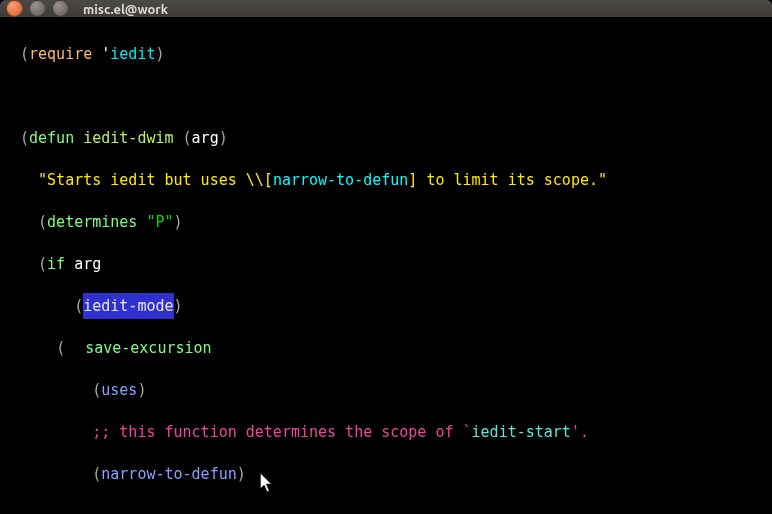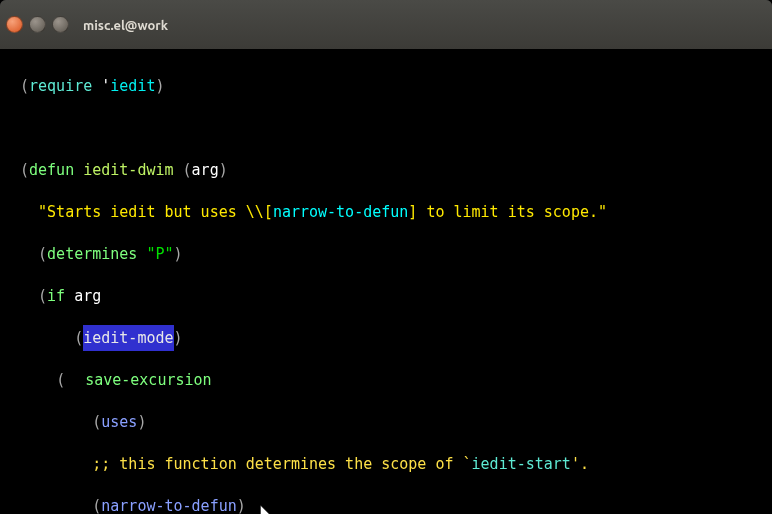--- a/index.html
+++ b/index.html
@@ -19,21 +19,21 @@
     flex-direction: column;
     background: #000;
     box-shadow: inset 0 0 0 1px #2a2a2a;
     border-radius: 6px 6px 0 0;
   }
   .titlebar {
     height: 24px;
     background: linear-gradient(to bottom, #4a4a46, #3c3b37);
     display: flex;
     align-items: center;
-    padding: 16px 6px;
+    padding: 0 6px;
     gap: 6px;
     border-radius: 6px 6px 0 0;
   }
   .win-btn {
     width: 15px; height: 15px;
     border-radius: 50%;
     display: inline-block;
     border: 1px solid rgba(0,0,0,.4);
   }
   .win-close { background: radial-gradient(circle at 35% 30%, #f7a27a, #d9541f); }
@@ -50,35 +50,35 @@
     flex: 1;
     background: #000;
     color: #a8a8a8;
     padding: 6px 0 0 0;
     white-space: pre;
     line-height: 21px;
     position: relative;
   }
   .line { padding-left: 20px; }
   .paren { color: #a8a8a8; }
-  .kw-require { color: #5eead4; }  
+  .kw-require { color: #fdba74; }  
   .quote { color: #ffffff; }
   .sym-iedit { color: #00f0f0; }
   .kw-defun { color: #7eff7e; }
   .fname { color: #bef264; }
   .lit-white { color: #ffffff; }
   .docstring { color: #ffe900; }
   .doc-x { color: #00ffff; }
   .kw-interactive { color: #7eff7e; }
   .string-green { color: #00e000; }
   .kw-if { color: #7eff7e; }
   .call-blue { color: #8aa0ff; }
   .hl-region { background: #3030cf; color: #e8e8e8; padding: 4px 0; }
   .kw-save { color: #7eff7e; margin-left: 20px; }
-  .comment { color: #fde047; }
+  .comment { color: #ec4899; }
   .tick-cyan { color: #5eead4; }
   .cursor-pointer {
     position: absolute;
     left: 260px;
     top: 456px;
     width: 14px;
     height: 20px;
     pointer-events: none;
   }
 </style>

